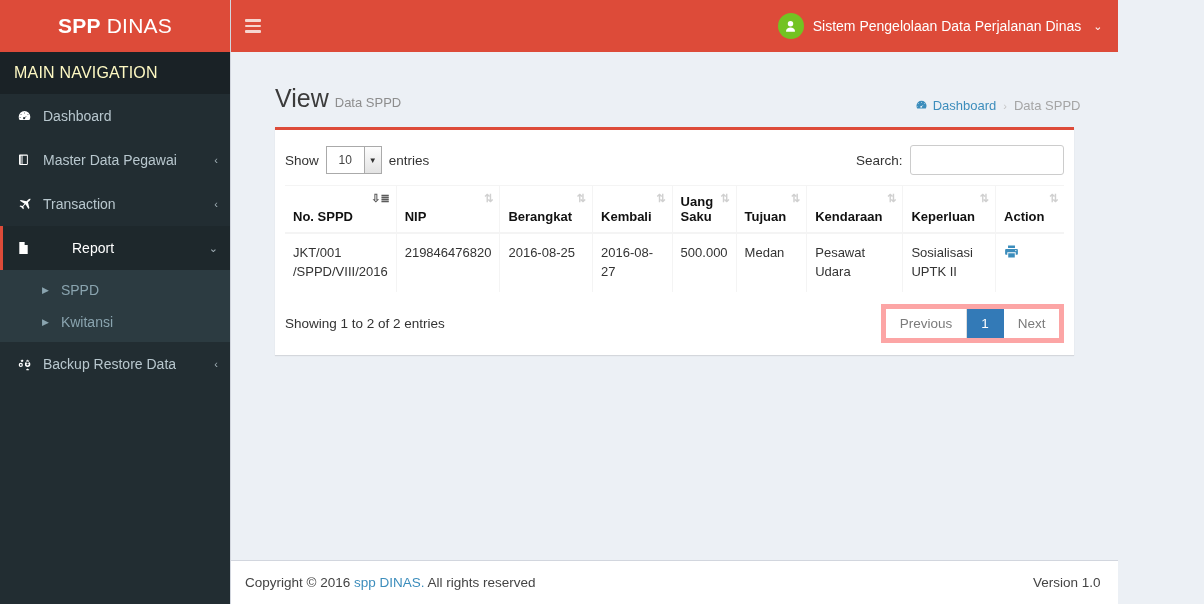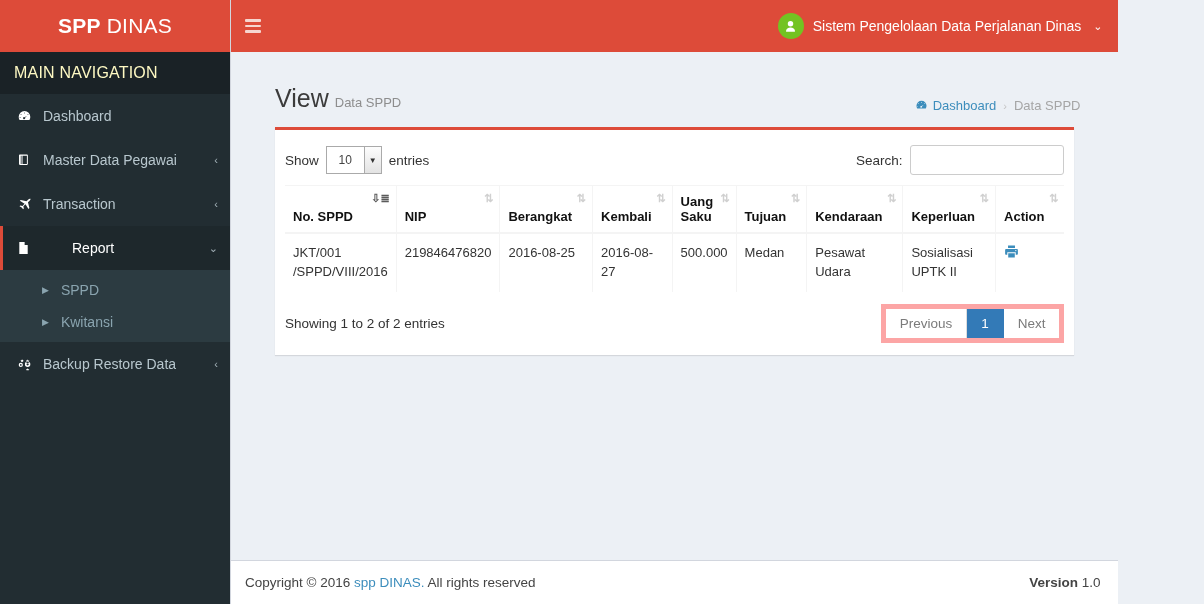--- a/index.html
+++ b/index.html
@@ -160,21 +160,21 @@
   }
   .pager div:last-child { border-right: none; }
   .pager div.active { background: #337ab7; color: #fff; border-color: #337ab7; }
 
   .footer {
     border-top: 1px solid #d2d6de; background: #fff;
     height: 44px; display: flex; align-items: center; justify-content: space-between;
     padding: 0 18px 0 14px; font-size: 13.5px; color: #444;
   }
   .footer a { color: #3c8dbc; text-decoration: none; }
-  .footer .ver b { font-weight: bold; }
+  .footer .ver b { font-weight: normal; }
   svg { display: block; }
 </style>
 </head>
 <body>
 
 <div class="app">
 
   <aside class="sidebar">
 
     <div class="logo">

